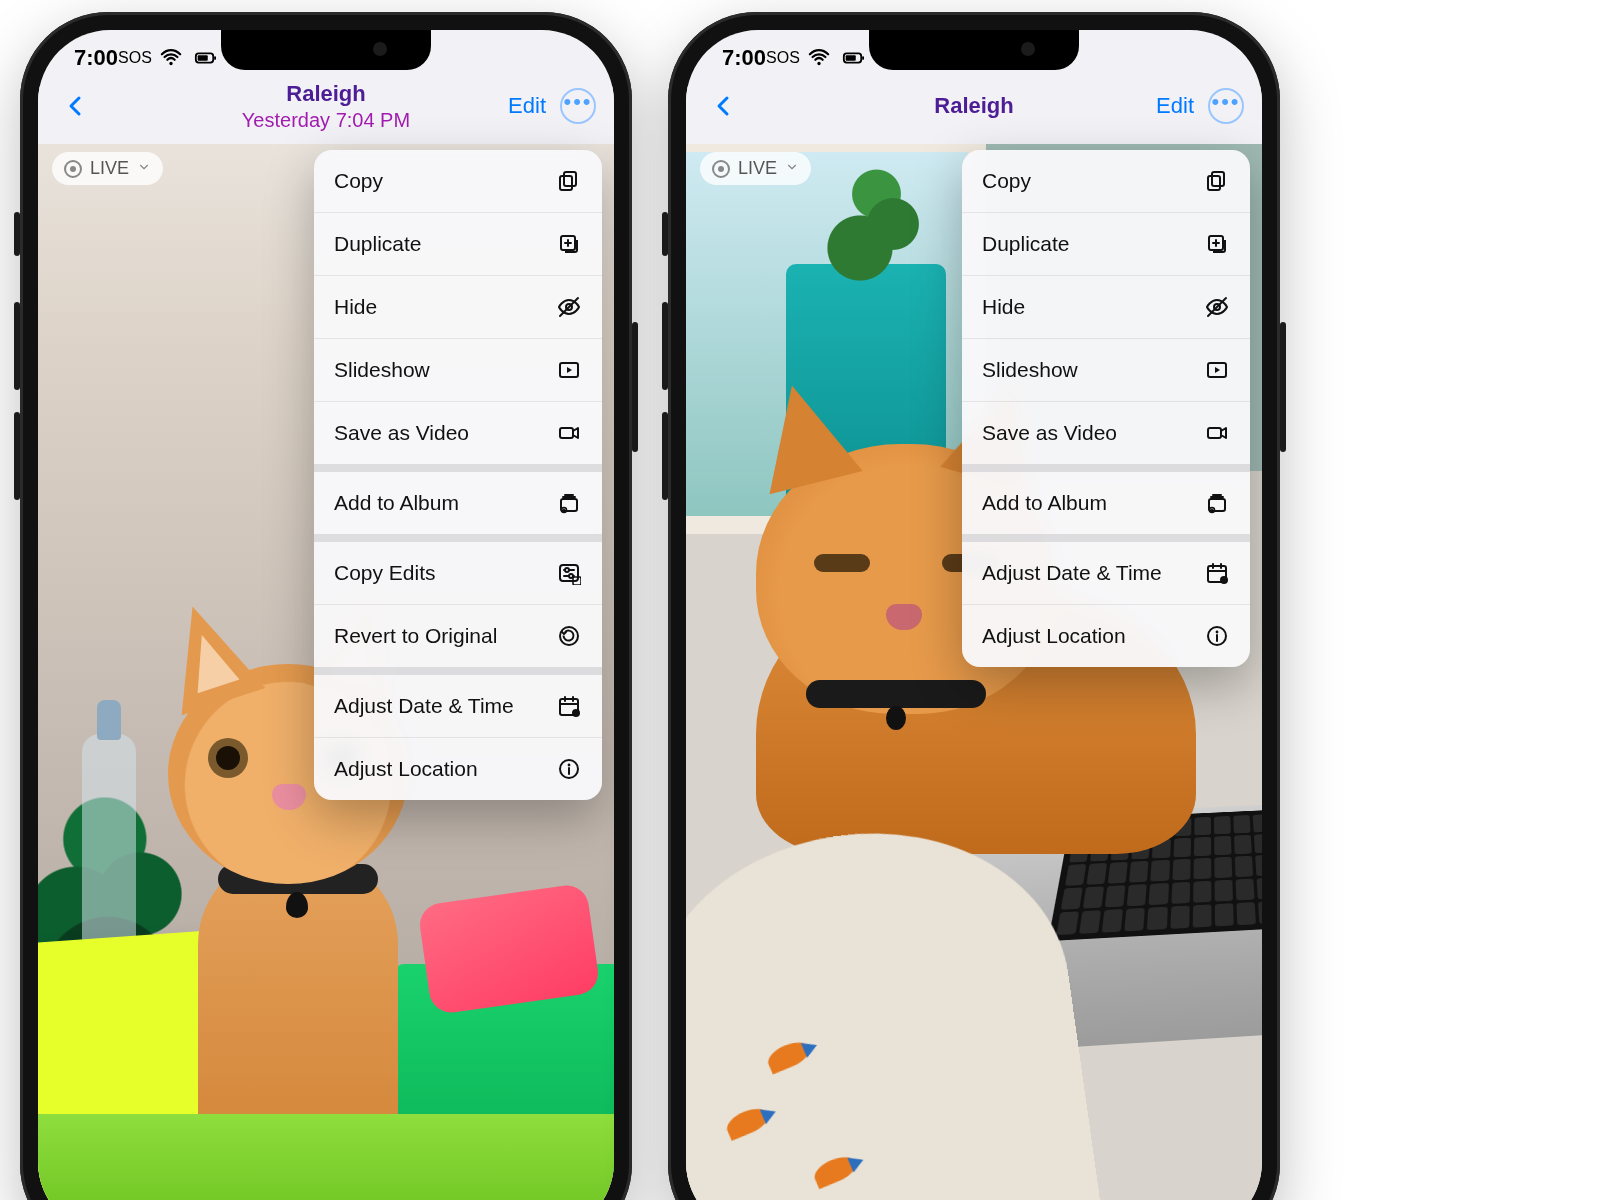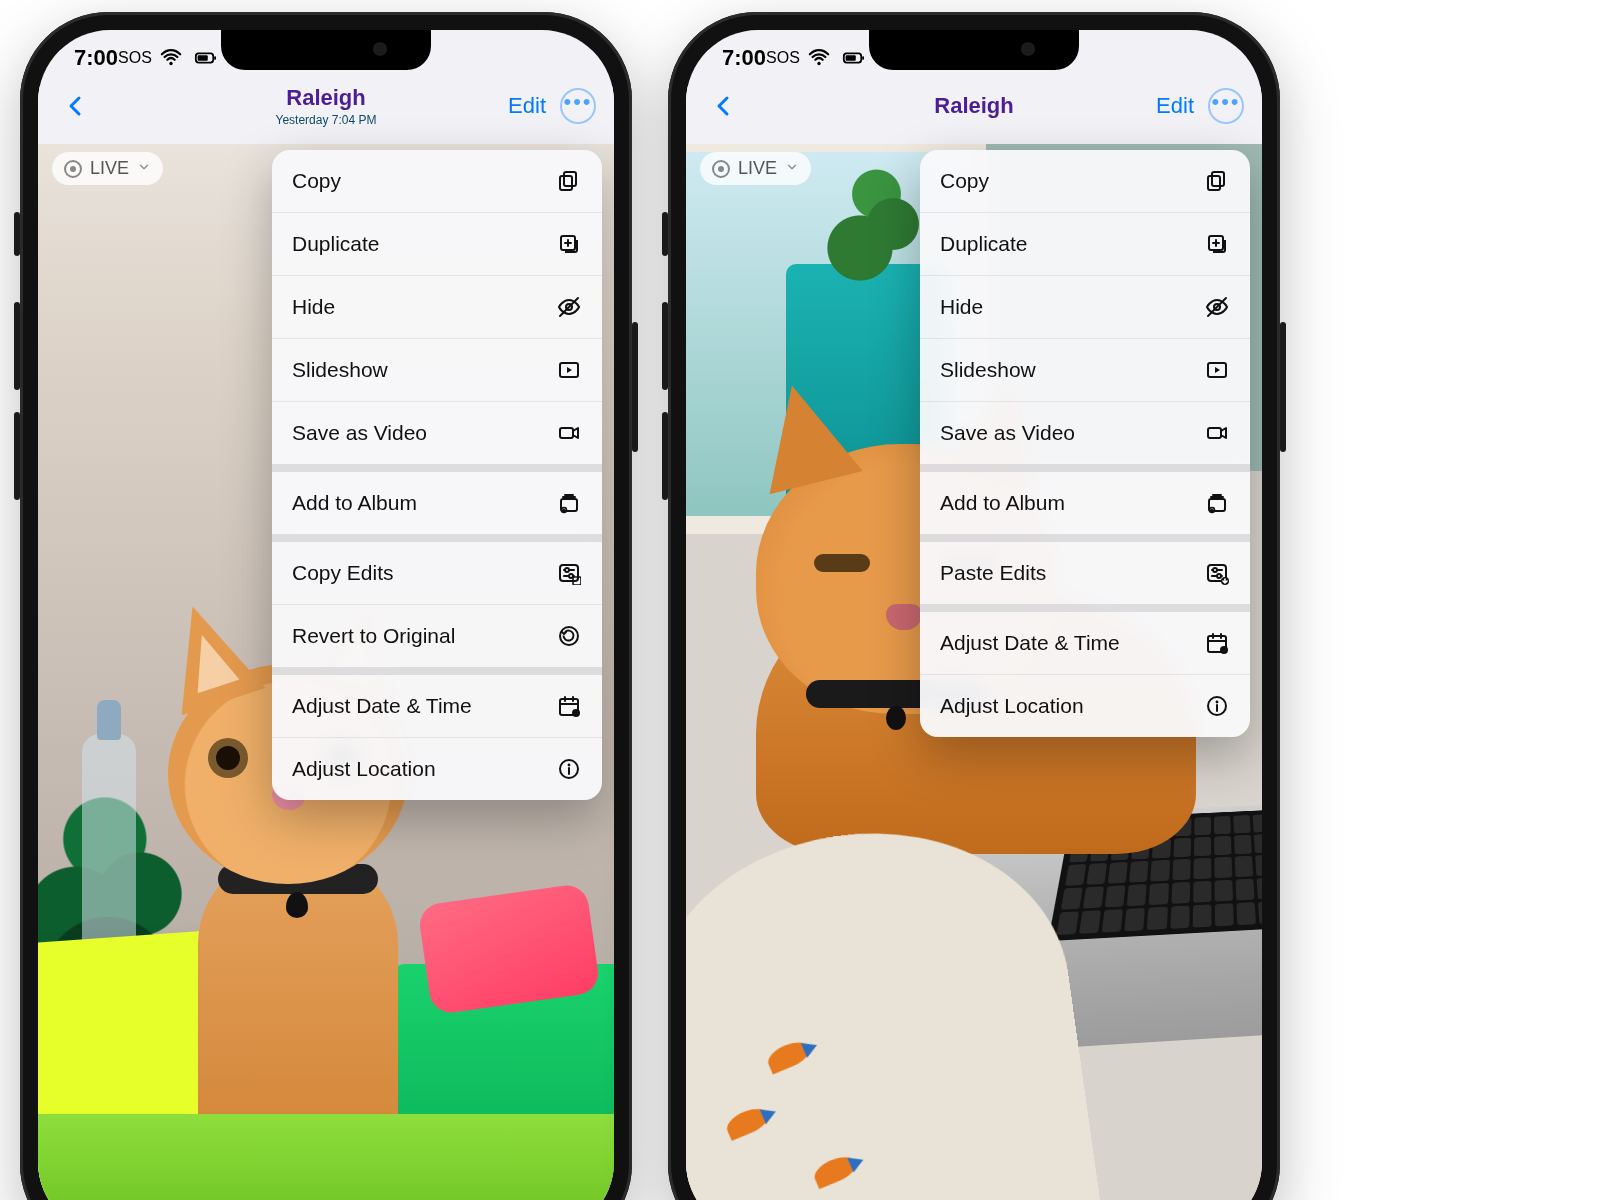--- a/index.html
+++ b/index.html
@@ -96,21 +96,21 @@
     display:flex; align-items:center; justify-content:center;
     color:#007aff;
   }
   .navbar .titleblock {
     position:absolute;
     left:0; right:0;
     text-align:center;
     pointer-events:none;
   }
   .navbar .titleblock .loc { font-size:22px; font-weight:600; color:#4c1d95; }
-  .navbar .titleblock .when { font-size:12px; color:#0c4a6e; margin-top:2px; }
+  .navbar .titleblock .when { font-size:20px; color:#a21caf; margin-top:2px; }
   .navbar .rightgroup { display:flex; align-items:center; gap:14px; }
   .navbar .edit { font-size:22px; color:#007aff; }
   .navbar .ellipsis {
     width:36px; height:36px; border-radius:50%;
     border:2.5px solid #99c6ff;
     display:flex; align-items:center; justify-content:center;
     color:#4ea2ff;
   }
   .navbar .ellipsis span { font-size:22px; letter-spacing:2px; line-height:0; position:relative; top:-4px; }
   
@@ -319,21 +319,21 @@
   }
   .livepill .bullseye::after{
     content:""; width:6px; height:6px; background:#888; border-radius:50%;
   }
   .livepill .chev {font-size:14px; color:#888;}
   
   .menu {
     position:absolute;
     top:120px;
     right:12px;
-    width:330px;
+    width:288px;
     background:rgba(248,248,250,.96);
     border-radius:18px;
     box-shadow:0 18px 50px rgba(0,0,0,.28);
     overflow:hidden;
     z-index:60;
     backdrop-filter:blur(8px);
   }
   .menu .group { }
   .menu .group + .group { border-top:8px solid rgba(200,200,204,.55); }
   .menu .item {
@@ -776,30 +776,20 @@
           <span>Add to Album</span>
           <span class="ico">
                 <svg viewBox="0 0 24 24" width="24" height="24">
                   <use href="#i-album"></use>
                 </svg>
               </span>
         </div>
           </div>
           <div class="group">
         <div class="item">
-          <span>Paste Edits</span>
-          <span class="ico">
-                <svg viewBox="0 0 24 24" width="24" height="24">
-                  <use href="#i-sliders-paste"></use>
-                </svg>
-              </span>
-        </div>
-          </div>
-          <div class="group">
-        <div class="item">
           <span>Adjust Date &amp; Time</span>
           <span class="ico">
                 <svg viewBox="0 0 24 24" width="24" height="24">
                   <use href="#i-calendar"></use>
                 </svg>
               </span>
         </div>
         <div class="item">
           <span>Adjust Location</span>
           <span class="ico">

